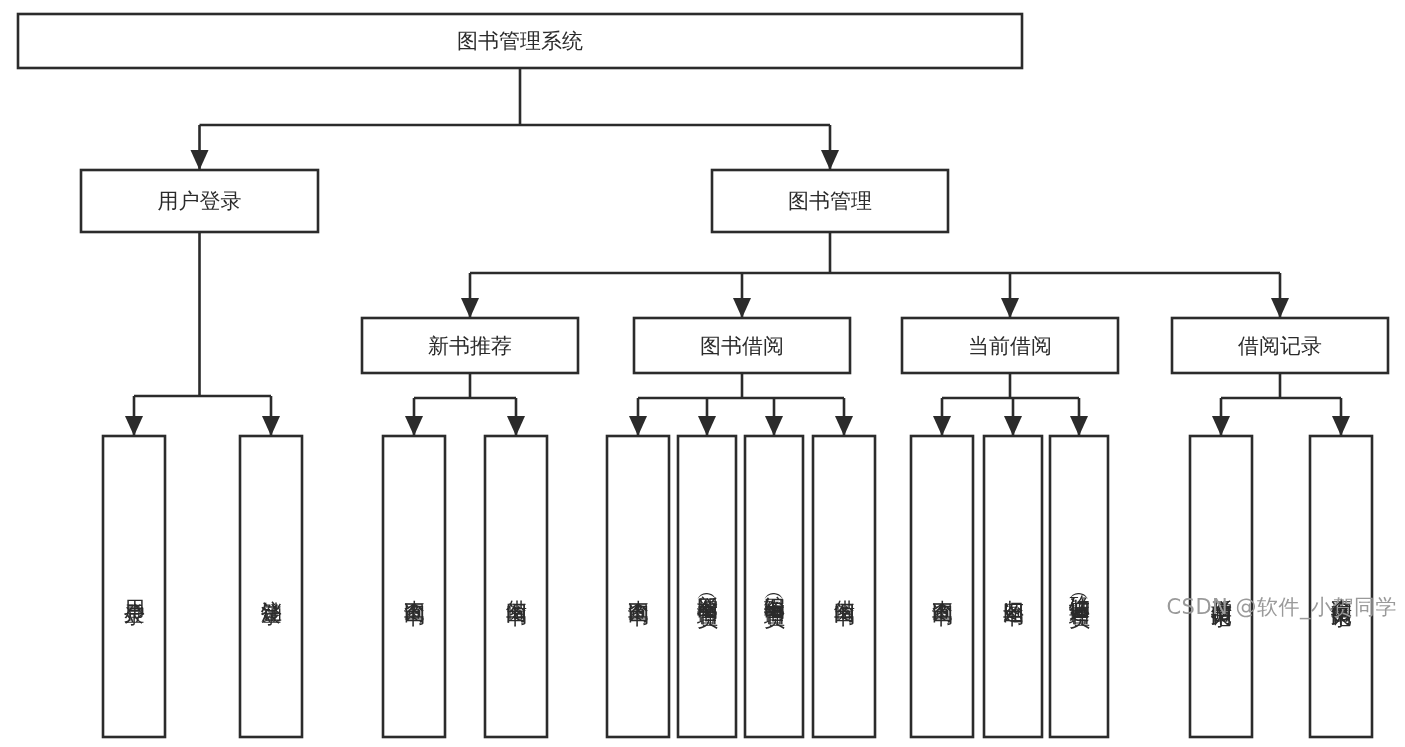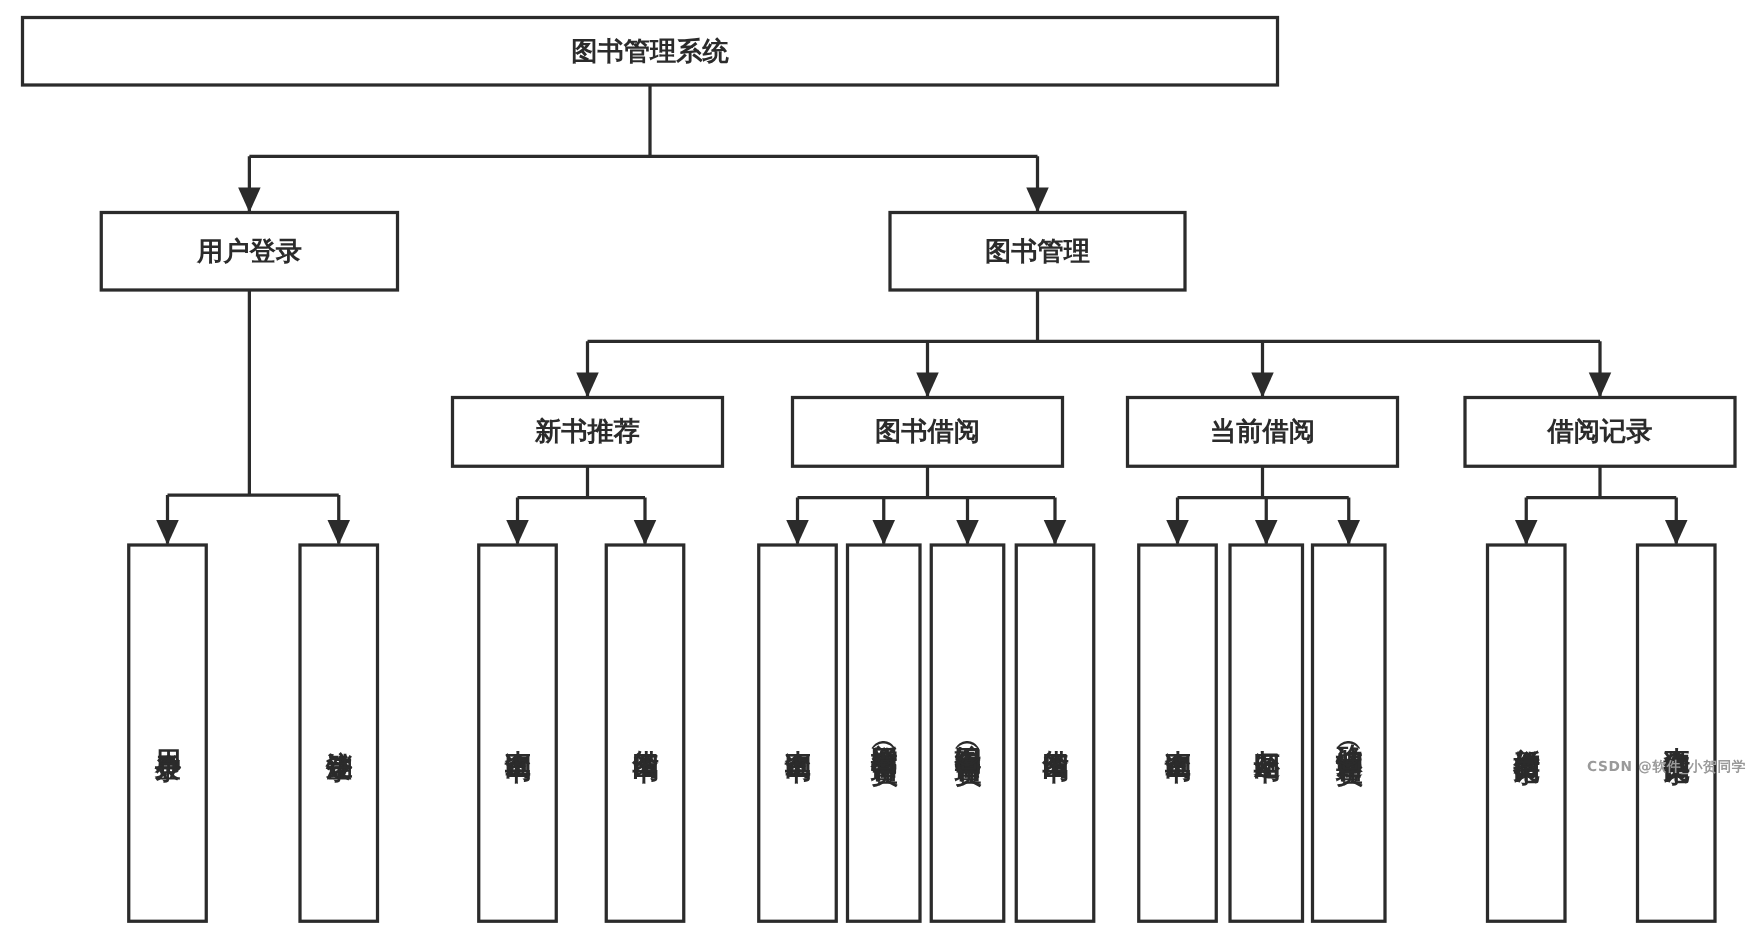--- a/index.html
+++ b/index.html
@@ -11,21 +11,20 @@
     width: 1405px;
     height: 747px;
     font-family: "DejaVu Sans", "Liberation Sans", sans-serif;
     overflow: hidden;
     position: relative;
   }
   #diagram-root {
     position: relative;
     width: 1405px;
     height: 625px;
-    font-weight: bold;
   }
   svg#tree-svg {
     position: absolute;
     top: 0;
     left: 0;
     width: 1405px;
     height: 747px;
     display: block;
   }
   .node-box {
@@ -65,21 +64,21 @@
     line-height: 1.28;
     color: #2b2b2b;
     letter-spacing: 2px;
     white-space: nowrap;
   }
   #watermark {
     position: absolute;
     right: 8px;
     bottom: 4px;
     font-family: "DejaVu Sans", "Liberation Sans", sans-serif;
-    font-size: 11px;
+    font-size: 21px;
     color: #9a9a9a;
     letter-spacing: 0.5px;
     white-space: nowrap;
   }
 </style>
 </head>
 <body>
 
 <div id="diagram-root">
   <svg id="tree-svg" viewBox="0 0 1405 747">

